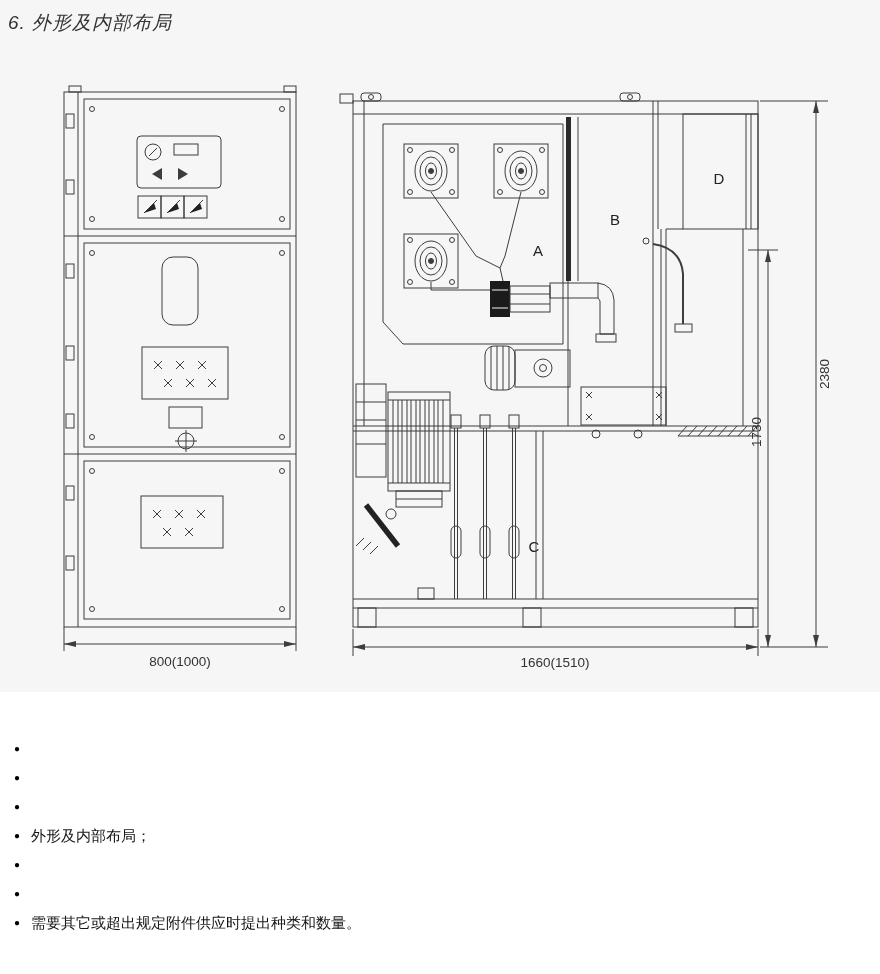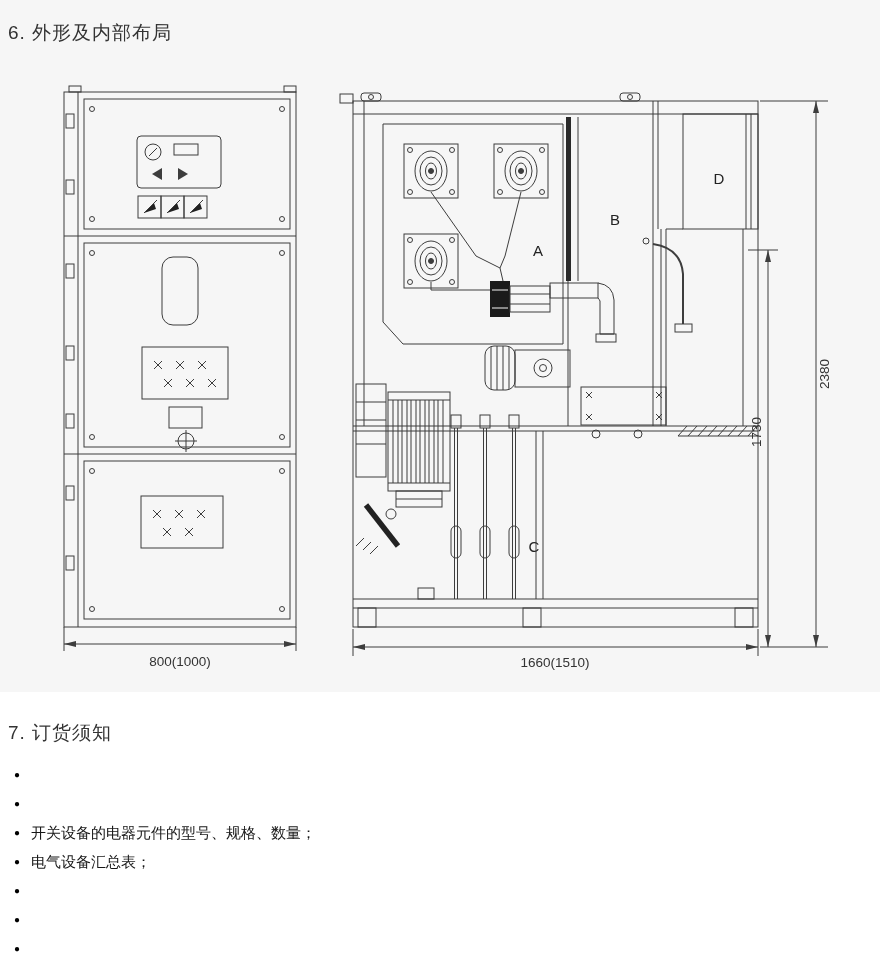--- a/index.html
+++ b/index.html
@@ -11,21 +11,21 @@
   }
   .page { position:relative; width:880px; height:974px; background:#ffffff; overflow:hidden; }
 
   .top-panel {
     position:relative; width:880px; height:692px;
     background:#f6f6f6; overflow:hidden;
   }
   .section-title {
     font-size:19px; font-weight:500; color:#333; letter-spacing:1px;
   }
-  .top-panel .section-title { position:absolute; top:20px; left:8px; }
+  .top-panel .section-title { position:absolute; top:10px; left:8px;font-style:italic; }
 
   .front-view-svg  { position:absolute; left:56px;  top:84px; }
   .side-view-svg   { position:absolute; left:338px; top:84px; }
 
   svg { display:block; }
   svg text { font-family:"Liberation Sans","DejaVu Sans",sans-serif; fill:#222; }
   .dim-text { font-size:13.5px; fill:#333; }
   .zone-label { font-size:15px; fill:#222; }
 
   .bottom-panel { padding:28px 12px 0 8px; background:#ffffff; }
@@ -280,41 +280,40 @@
         <text class="zone-label" x="196" y="468" text-anchor="middle">C</text>
         <text class="zone-label" x="381" y="100" text-anchor="middle">D</text>
         <text class="dim-text" transform="rotate(-90 491 290)" x="491" y="290" text-anchor="middle">2380</text>
         <text class="dim-text" transform="rotate(-90 423 348)" x="423" y="348" text-anchor="middle">1730</text>
         <text class="dim-text" x="217" y="583" text-anchor="middle">1660(1510)</text>
       </g>
     </svg>
   </div>
 
   <div class="bottom-panel">
-    <h2 class="section-title">7. 订货须知</h2>
     <ul class="notes-list">
       <li class="note-item">
         <span class="dot">●</span>
       </li>
       <li class="note-item">
         <span class="dot">●</span>
       </li>
       <li class="note-item">
         <span class="dot">●</span>
-        <span>开关设备的电器元件的型号、规格、数量；</span>
-      </li>
-      <li class="note-item">
-        <span class="dot">●</span>
-        <span>电气设备汇总表；</span>
-      </li>
-      <li class="note-item">
-        <span class="dot">●</span>
-      </li>
-      <li class="note-item">
-        <span class="dot">●</span>
-      </li>
-      <li class="note-item">
-        <span class="dot">●</span>
+      </li>
+      <li class="note-item">
+        <span class="dot">●</span>
+        <span>外形及内部布局；</span>
+      </li>
+      <li class="note-item">
+        <span class="dot">●</span>
+      </li>
+      <li class="note-item">
+        <span class="dot">●</span>
+      </li>
+      <li class="note-item">
+        <span class="dot">●</span>
+        <span>需要其它或超出规定附件供应时提出种类和数量。</span>
       </li>
     </ul>
   </div>
 
 </div>
 
 </body></html>

